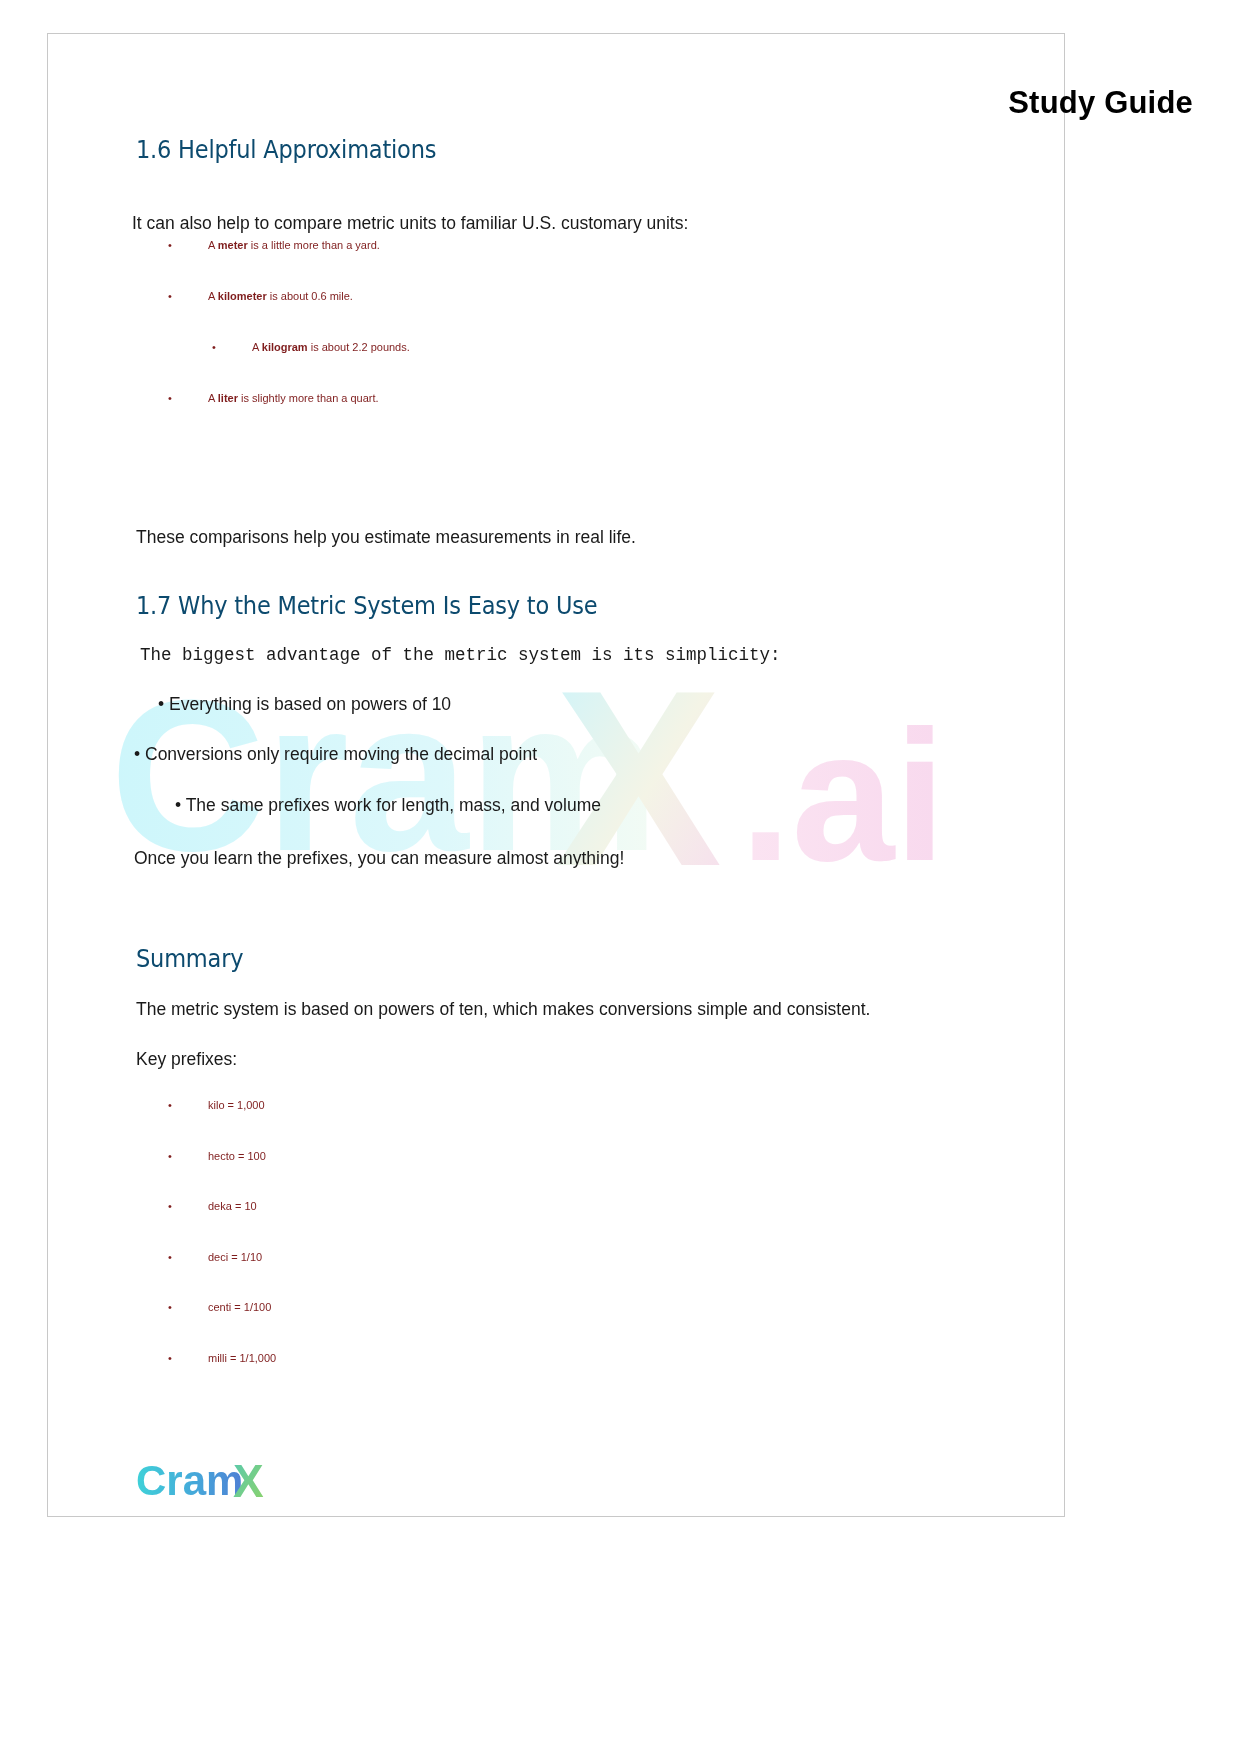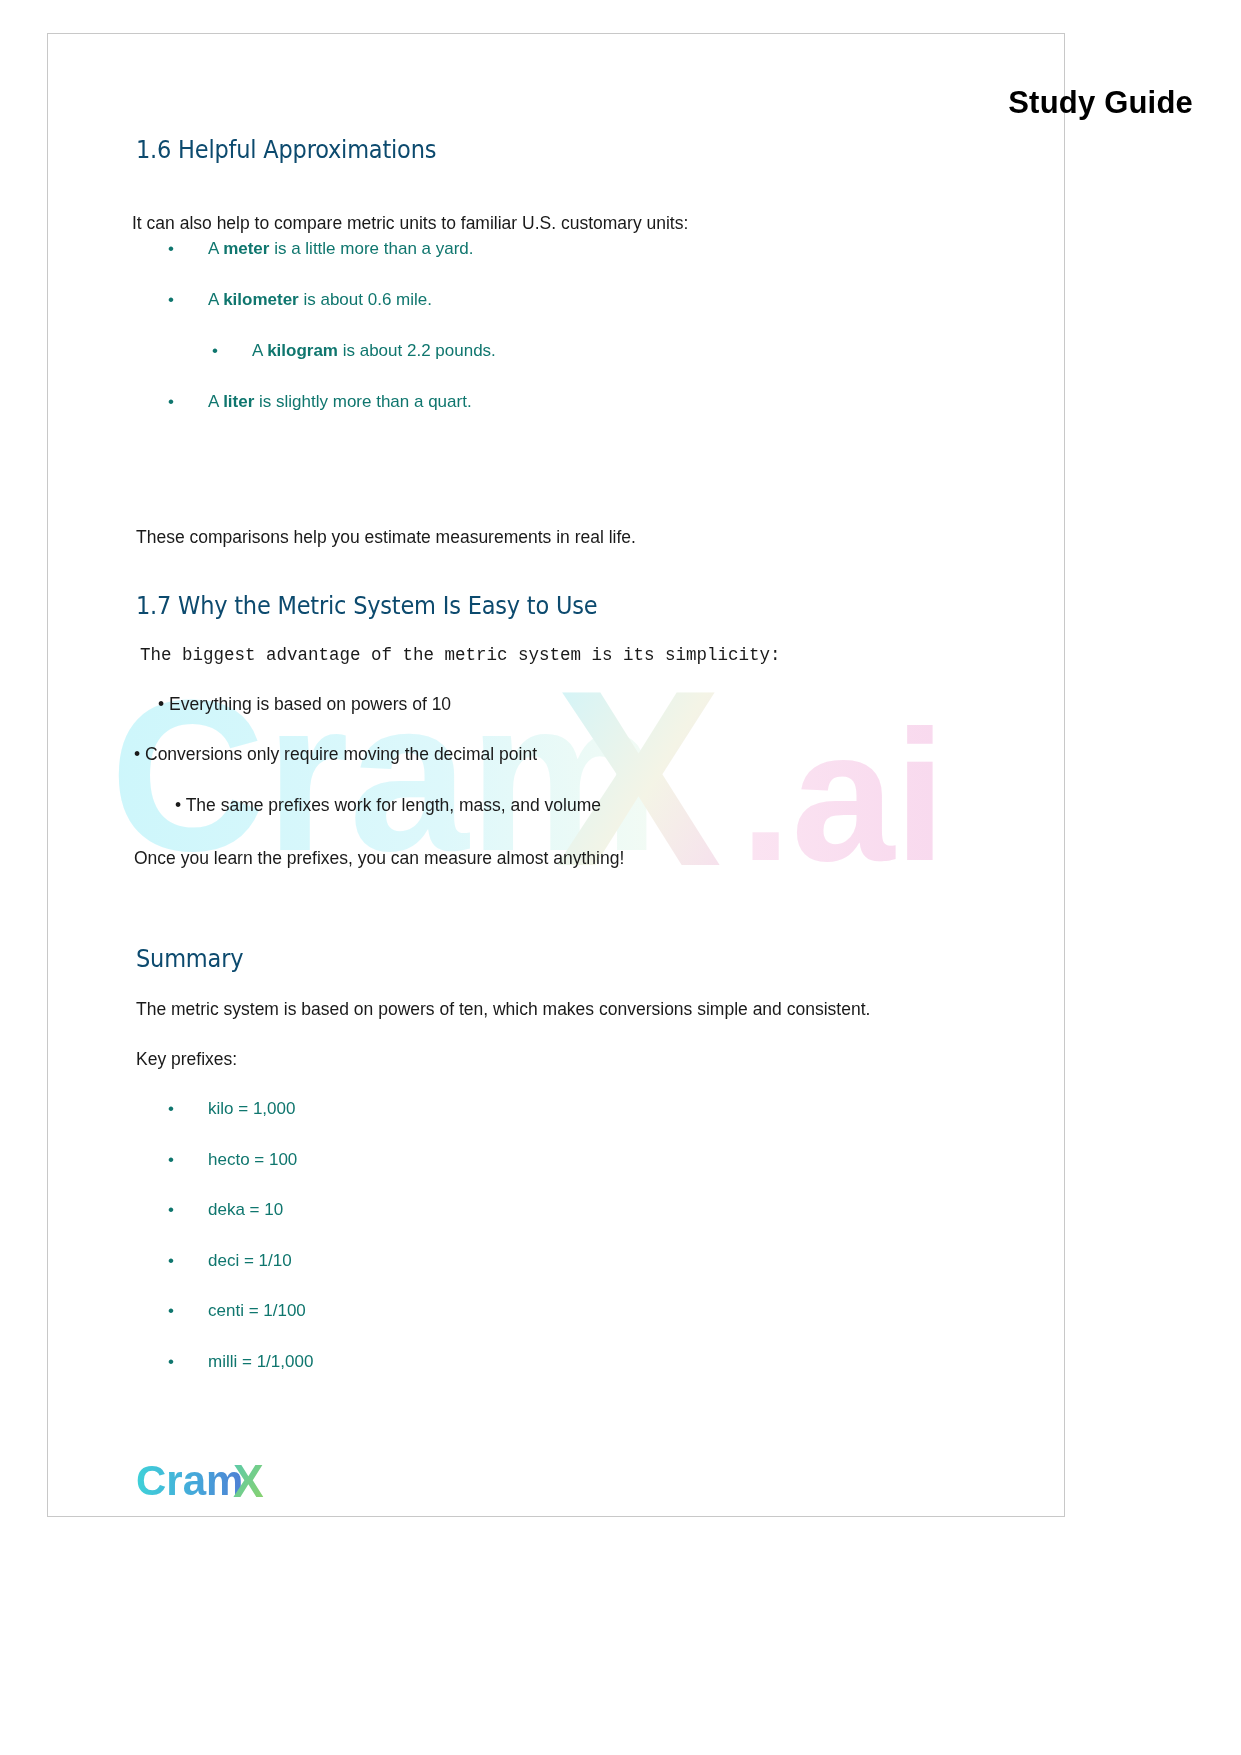--- a/index.html
+++ b/index.html
@@ -80,22 +80,22 @@
   .para {
     position: absolute;
     font-size: 17.5px;
     color: #1a1a1a;
     line-height: 22px;
     white-space: nowrap;
   }
 
   .bullet-row {
     position: absolute;
-    font-size: 17px;
-    color: #0f766e;
+    font-size: 11px;
+    color: #7f1d1d;
     white-space: nowrap;
   }
   .bullet-row .dot {
     display: inline-block;
     width: 40px;
     text-align: left;
   }
   .bullet-row b { font-weight: bold; }
 
   .inline-bullet {

